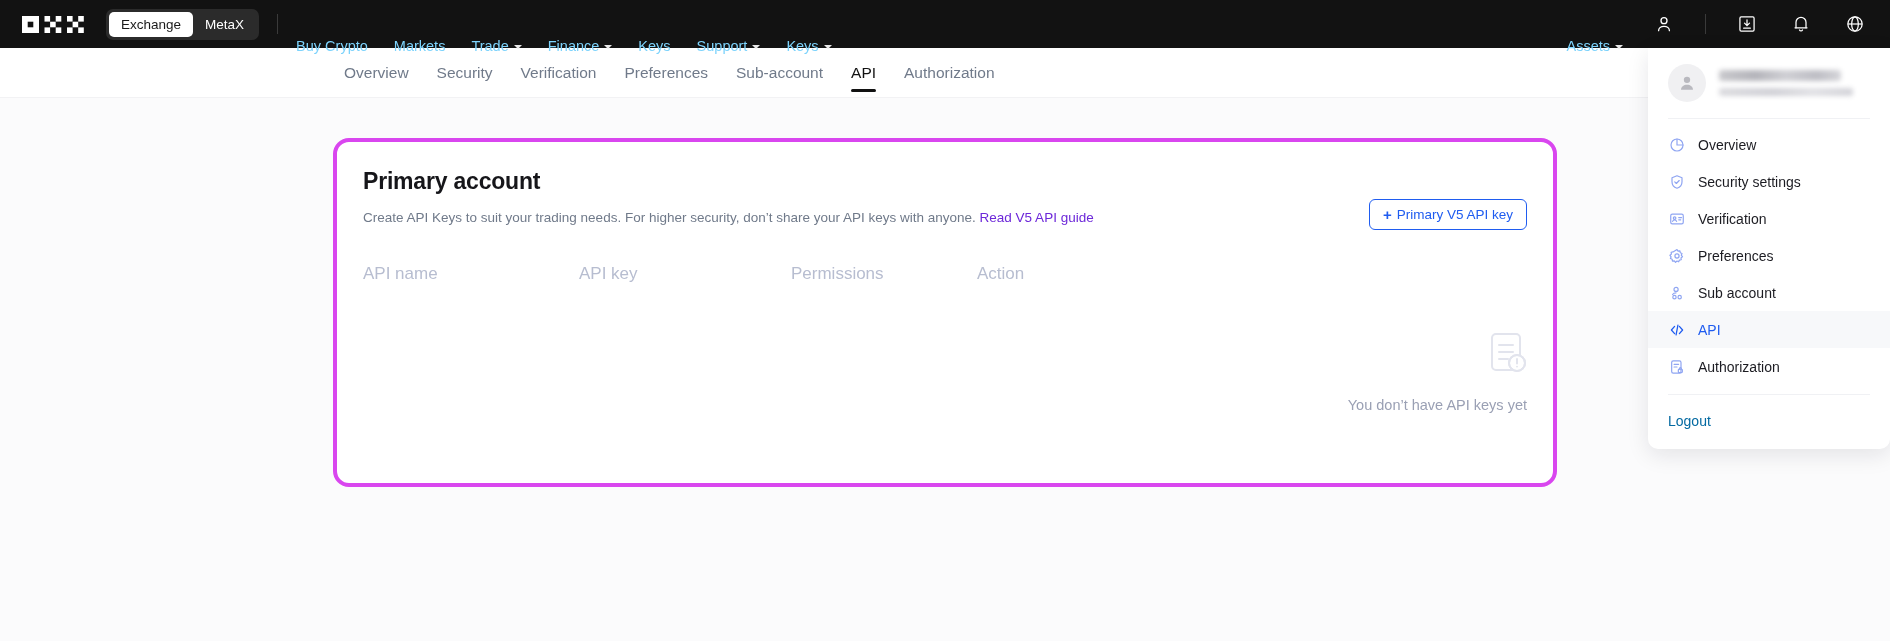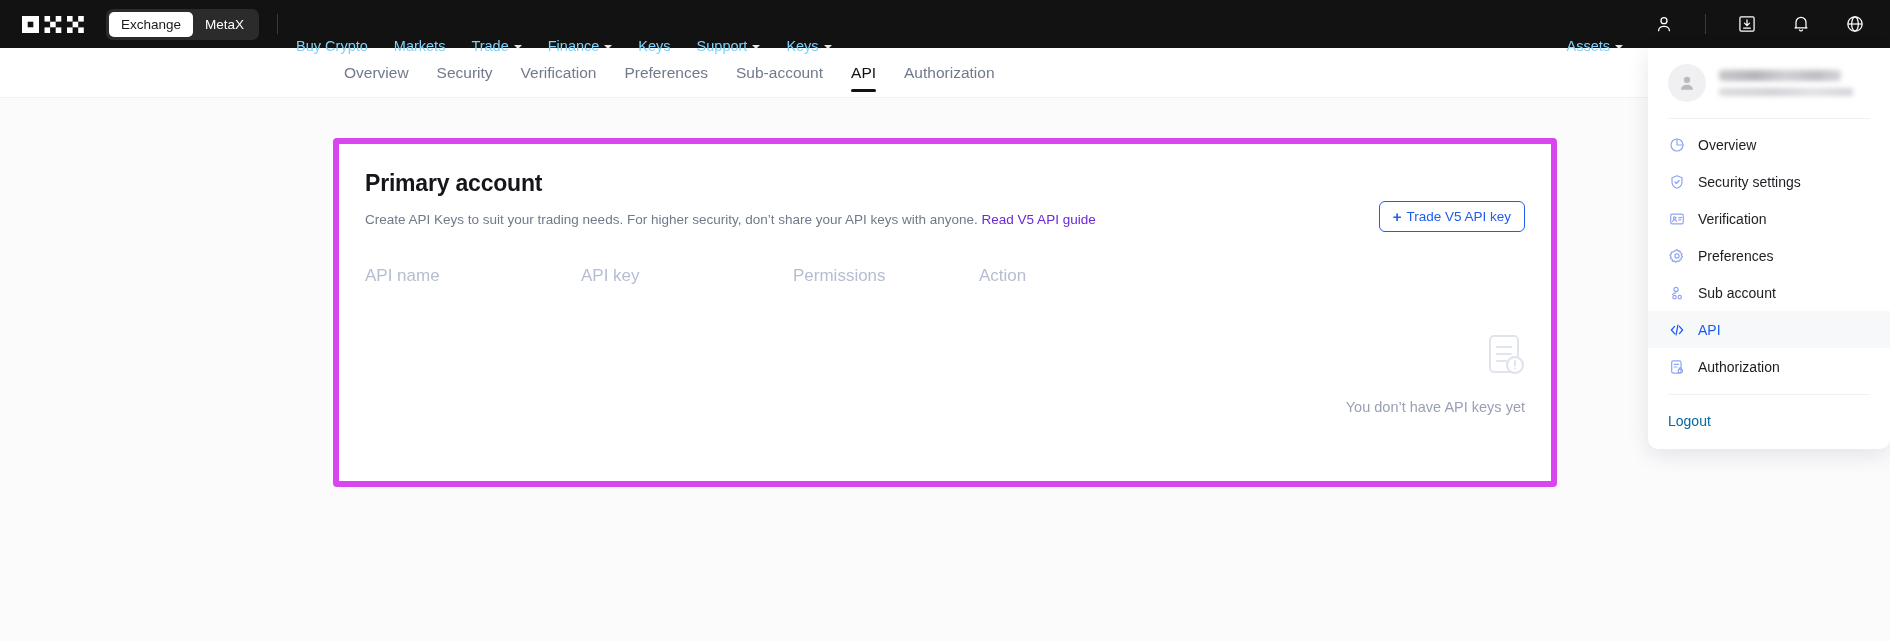--- a/index.html
+++ b/index.html
@@ -112,22 +112,22 @@
   
   .page {
     background: #fbfbfc;
     height: 543px;
     padding-top: 40px;
   }
   .card {
     margin-left: 333px;
     width: 1224px;
     background: #ffffff;
-    border: 6px solid #d946ef;
-    border-radius: 4px;
+    border: 4px solid #d946ef;
+    border-radius: 16px;
     padding: 26px 26px 16px 26px;
     height: 349px;
   }
   .card-title {
     font-size: 23px;
     font-weight: 700;
     color: #16161a;
     letter-spacing: -0.2px;
   }
   .card-sub-row {
@@ -352,21 +352,21 @@
   <div class="card">
 
     <div class="card-title">Primary account</div>
 
     <div class="card-sub-row">
       <div class="card-sub">
         <span>Create API Keys to suit your trading needs. For higher security, don’t share your API keys with anyone. </span><a href="#">Read V5 API guide</a>
       </div>
       <button class="create-btn">
         <span class="plus">+</span>
-        <span>Trade V5 API key</span>
+        <span>Primary V5 API key</span>
       </button>
     </div>
 
     <div class="thead">
       <div class="th-apiname">API name</div>
       <div class="th-apikey">API key</div>
       <div class="th-perms">Permissions</div>
       <div class="th-action">Action</div>
     </div>
 

